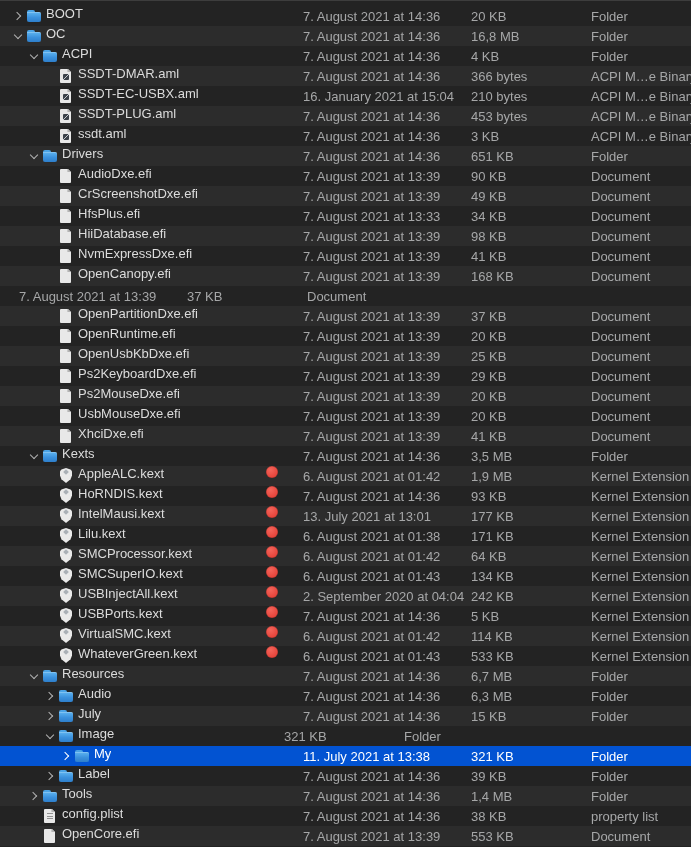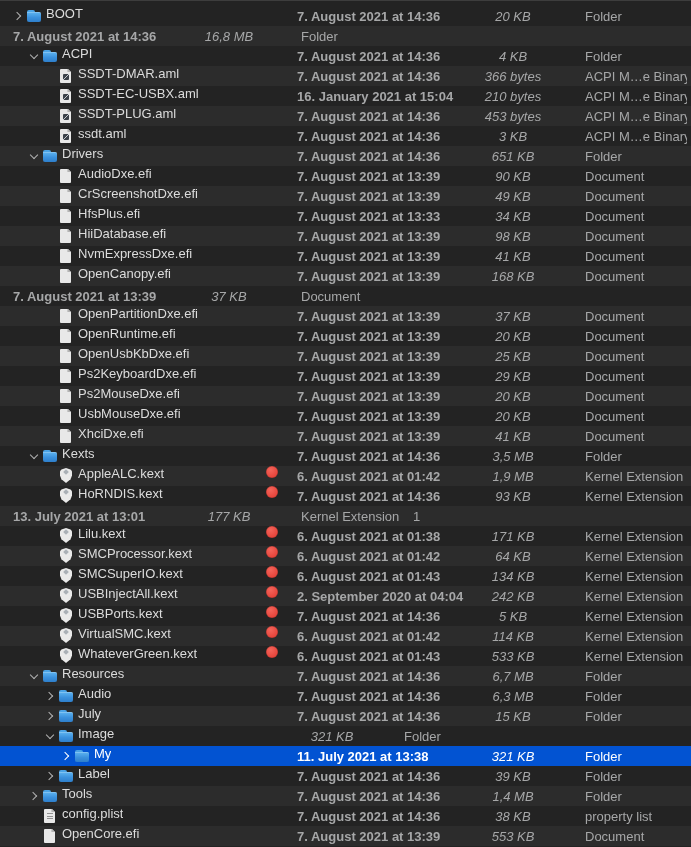--- a/index.html
+++ b/index.html
@@ -14,22 +14,22 @@
   .row{display:flex;height:20px;align-items:center;font-size:13px;color:#a6a7a8;}
   .row.dark{background:var(--row-dark,#232323);}
   .row.light{background:var(--row-light,#2c2c2c);}
   .row.selected{background:var(--sel,#0253d2);}
   .row.selected, .row.selected .label,.row.selected .date-cell,
   .row.selected .size-cell,.row.selected .kind-cell,.row.selected .version-cell{color:#ffffff;}
 
   .name-cell{width:284px;flex:none;display:flex;height:100%;overflow:hidden;}
   .indent{flex:none;height:100%;}
   .label{color:#dcdcdc;margin-left:4px;white-space:nowrap;overflow:hidden;}
-  .date-cell{width:168px;margin-left:13px;flex:none;white-space:nowrap;overflow:hidden;font-weight:bold;}
-  .size-cell{width:96px;flex:none;text-align:center;white-space:nowrap;font-style:italic;}
+  .date-cell{width:168px;margin-left:19px;flex:none;white-space:nowrap;overflow:hidden;}
+  .size-cell{width:96px;flex:none;text-align:left;white-space:nowrap;}
   .kind-cell{margin-left:24px;width:102px;flex:none;white-space:nowrap;overflow:hidden;}
   .version-cell{margin-left:6px;padding-left:4px;flex:1;white-space:nowrap;overflow:hidden;}
 
   
   .chevron{width:16px;height:20px;flex:none;position:relative;cursor:default;}
   .chevron::before{content:"";position:absolute;left:5px;top:7px;width:5px;height:5px;
     border-right:1.5px solid #b2b2b2;border-bottom:1.5px solid #b2b2b2;}
   .chevron.closed::before{transform:rotate(-45deg);left:4px;}
   .chevron.open::before{transform:rotate(45deg);top:6px;}
   .chevron.none::before{display:none;}
@@ -80,20 +80,27 @@
       <span class="icon folder"></span>
       <span class="label">BOOT</span>
 
     </div>
     <div class="cell date-cell">7. August 2021 at 14:36</div>
     <div class="cell size-cell">20 KB</div>
     <div class="cell kind-cell">Folder</div>
     <div class="cell version-cell"></div>
   </div>
     <div class="row light">
+    <div class="cell name-cell">
+      <span class="indent" style="width: 10px;"></span>
+      <span class="chevron open"></span>
+      <span class="icon folder"></span>
+      <span class="label">OC</span>
+
+    </div>
     <div class="cell date-cell">7. August 2021 at 14:36</div>
     <div class="cell size-cell">16,8 MB</div>
     <div class="cell kind-cell">Folder</div>
     <div class="cell version-cell"></div>
   </div>
     <div class="row dark">
     <div class="cell name-cell">
       <span class="indent" style="width: 26px;"></span>
       <span class="chevron open"></span>
       <span class="icon folder"></span>
@@ -390,20 +397,29 @@
         </span>
       <span class="label">HoRNDIS.kext</span>
       <span class="tag"></span>
     </div>
     <div class="cell date-cell">7. August 2021 at 14:36</div>
     <div class="cell size-cell">93 KB</div>
     <div class="cell kind-cell">Kernel Extension</div>
     <div class="cell version-cell"></div>
   </div>
     <div class="row light tagged">
+    <div class="cell name-cell">
+      <span class="indent" style="width: 42px;"></span>
+      <span class="chevron none"></span>
+      <span class="icon kext">
+          <i></i>
+        </span>
+      <span class="label">IntelMausi.kext</span>
+      <span class="tag"></span>
+    </div>
     <div class="cell date-cell">13. July 2021 at 13:01</div>
     <div class="cell size-cell">177 KB</div>
     <div class="cell kind-cell">Kernel Extension</div>
     <div class="cell version-cell">1</div>
   </div>
     <div class="row dark tagged">
     <div class="cell name-cell">
       <span class="indent" style="width: 42px;"></span>
       <span class="chevron none"></span>
       <span class="icon kext">

